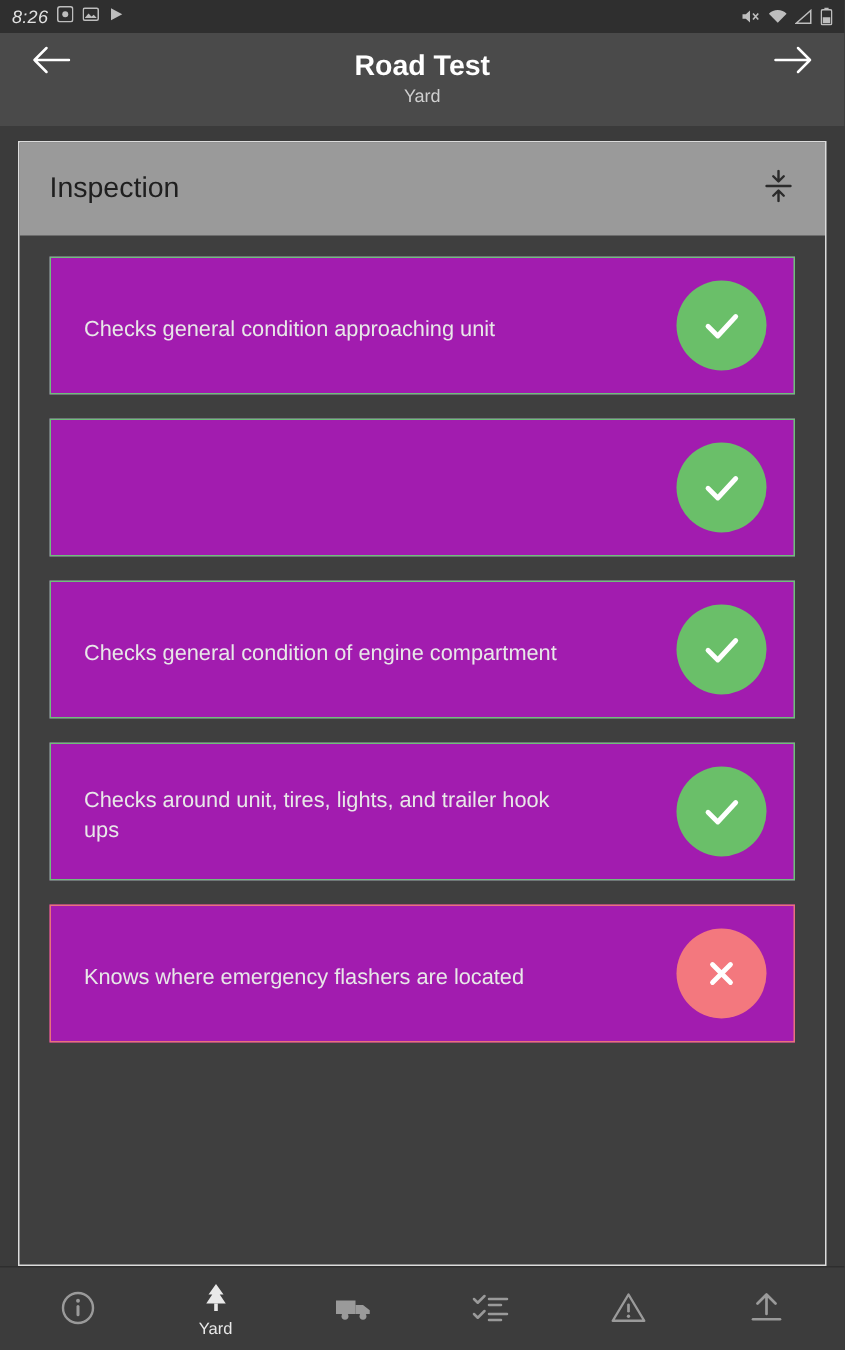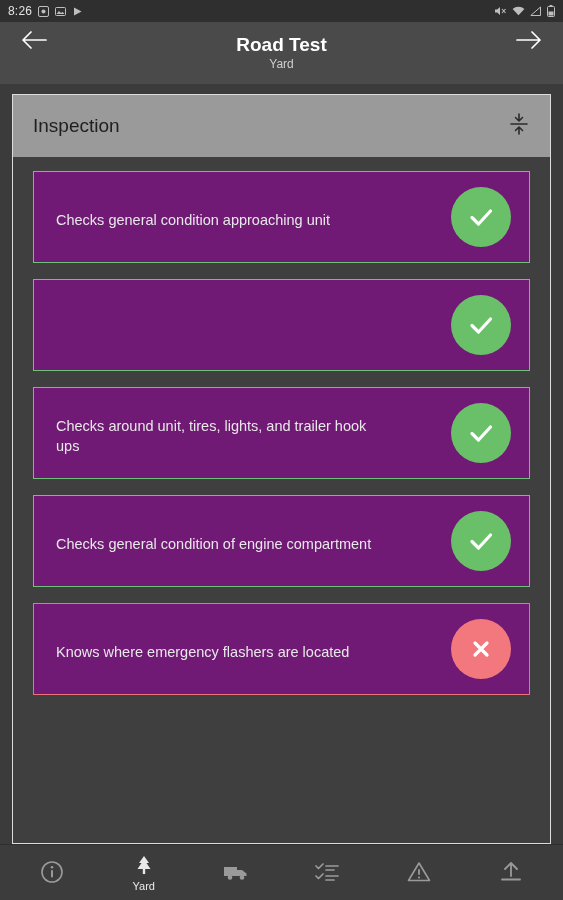--- a/index.html
+++ b/index.html
@@ -11,21 +11,21 @@
   }
   #app { position: relative; width: 563px; height: 900px; background: #3b3b3b; display: flex; flex-direction: column; }
 
   
   .statusbar {
     height: 22px; background: #2f2f2f; color: #d8d8d8;
     display: flex; align-items: center; padding: 0 8px;
     font-size: 12px; flex: 0 0 22px;
   }
   .statusbar .clock { font-size: 12px; letter-spacing: .2px; color: #e2e2e2; }
-  .statusbar .sb-left { display: flex; align-items: center; gap: 6px; }
+  .statusbar .sb-left { display: flex; align-items: flex-start; gap: 6px; font-style: italic; }
   .statusbar .sb-right { margin-left: auto; display: flex; align-items: center; gap: 5px; }
   .sb-ico { display: inline-block; opacity: .85; line-height: 1; }
   .sb-ico svg { display: block; }
 
   
   .appbar {
     height: 62px; background: #4a4a4a; color: #ffffff;
     display: flex; align-items: flex-start; padding: 0 14px;
     flex: 0 0 62px; position: relative;
   }
@@ -57,21 +57,21 @@
   .card-header .hdr-title { font-size: 19px; font-weight: 500; color: #1f1f1f; }
   .card-header .hdr-icon { margin-left: auto; color: #2b2b2b; }
 
   .list { flex: 1 1 auto; padding: 14px 20px 0 20px; overflow: hidden; }
 
   .item {
     position: relative;
     min-height: 92px;
     margin-bottom: 16px;
     border: 1px solid #6ec07a;
-    background: #701a75;
+    background: #a21caf;
     display: flex; align-items: center;
     padding: 16px 100px 10px 22px;
   }
   .item.fail { border-color: #e8737b; }
   .item .label {
     color: #e8e8e8; font-size: 14.5px; line-height: 20px;
     max-width: 330px;
   }
   .badge {
     position: absolute; right: 18px; top: 50%; transform: translateY(-50%);
@@ -202,32 +202,32 @@
           <div class="badge pass">
             <span>
               <svg width="32" height="32" viewBox="0 0 32 32">
                   <path d="M7 16.5 L13.5 23 L25.5 10" fill="none" stroke="#ffffff" stroke-width="3.2" stroke-linecap="round" stroke-linejoin="round"></path>
                 </svg>
             </span>
           </div>
         </div>
 
         <div class="item">
-          <div class="label">Checks around unit, tires, lights, and trailer hook ups</div>
+          <div class="label">Checks general condition of engine compartment</div>
           <div class="badge pass">
             <span>
               <svg width="32" height="32" viewBox="0 0 32 32">
                   <path d="M7 16.5 L13.5 23 L25.5 10" fill="none" stroke="#ffffff" stroke-width="3.2" stroke-linecap="round" stroke-linejoin="round"></path>
                 </svg>
             </span>
           </div>
         </div>
 
         <div class="item">
-          <div class="label">Checks general condition of engine compartment</div>
+          <div class="label">Checks around unit, tires, lights, and trailer hook ups</div>
           <div class="badge pass">
             <span>
               <svg width="32" height="32" viewBox="0 0 32 32">
                   <path d="M7 16.5 L13.5 23 L25.5 10" fill="none" stroke="#ffffff" stroke-width="3.2" stroke-linecap="round" stroke-linejoin="round"></path>
                 </svg>
             </span>
           </div>
         </div>
 
 

